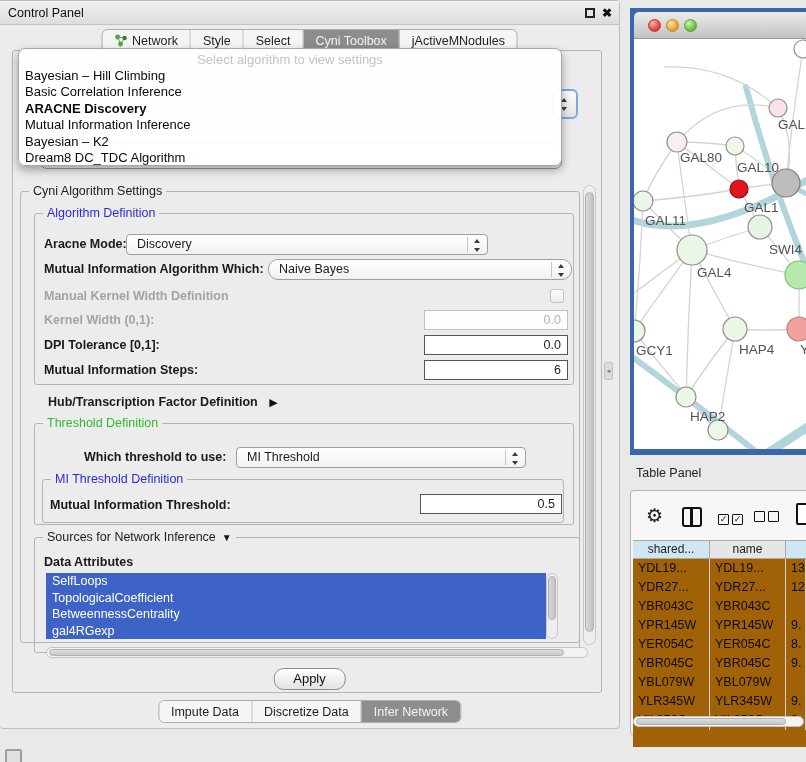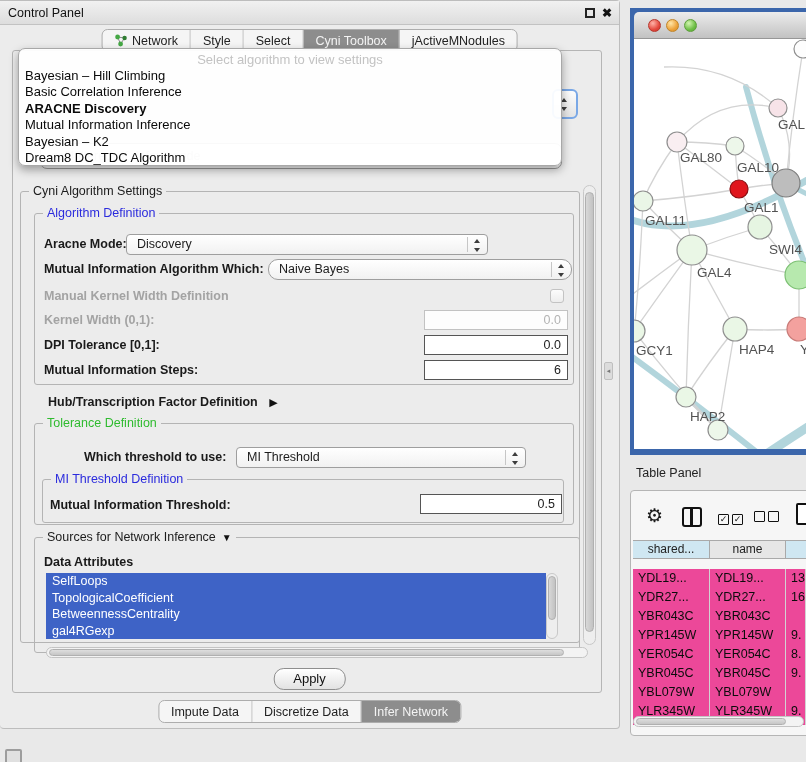--- a/index.html
+++ b/index.html
@@ -107,21 +107,21 @@
             border:1px solid #b5b5b5; border-radius:4px; }
   .icon-cols { position:absolute; width:20px; height:20px; border:2.5px solid #111; border-radius:3px; }
   .icon-cols::after { content:""; position:absolute; left:6px; top:0; bottom:0; width:2.5px; background:#111; }
   .cb-ico { width:11px; height:11px; border:1.5px solid #111; border-radius:1px; font-size:9px;
             line-height:9px; text-align:center; color:#111; display:inline-block; }
   .icon-page { position:absolute; width:18px; height:22px; border:2px solid #111; border-radius:2px; background:#fff; }
 
   .tbl-headrow { position:absolute; left:633px; top:540px; height:19px; display:flex; }
   .th { border-right:1px solid #a9a9a9; border-top:1px solid #a9a9a9; border-bottom:1px solid #a9a9a9;
         font-size:12px; text-align:center; line-height:17px; color:#222; overflow:hidden; }
-  .tbl-body { position:absolute; left:633px; top:559px; width:173px; height:156px; background:#ec4899; overflow:hidden;margin-top:10px; }
+  .tbl-body { position:absolute; left:633px; top:559px; width:173px; height:188px; background:#a16207; overflow:hidden; }
   .tr { display:flex; height:19px; }
   .td { font-size:12.5px; line-height:19px; padding-left:5px; overflow:hidden; white-space:nowrap;
         border-right:1px solid #d2d2d2; color:#0c0c0c; }
 
   .mini-sq { left:5px; top:749px; width:17px; height:16px; border:2px solid #9d9d9d; background:#e0e0e0; border-radius:2px; }
   .top-tick { left:6px; top:0; width:2px; height:6px; background:#999; }
 </style>
 </head>
 <body>
 
@@ -209,21 +209,21 @@
 
   <span class="abs lbl" style="left:44px; top:362px;">Mutual Information Steps:</span>
   <div class="tinput" style="left:424px; top:359px; width:144px;">6</div>
 
   <div class="abs" style="left:48px; top:394px;">
     <span class="lbl">Hub/Transcription Factor Definition</span>
     <span class="tri-right">▶</span>
   </div>
 
   <div class="abs group" style="left:34px; top:422px; width:540px; height:102px;">
-    <span class="group-title t-green">Tolerance Definition</span>
+    <span class="group-title t-green">Threshold Definition</span>
   </div>
   <span class="abs lbl" style="left:84px; top:449px;">Which threshold to use:</span>
   <div class="combo" style="left:236px; top:446px; width:290px;">
     <span>MI Threshold</span>
     <span class="sep"></span><span class="spin"></span>
   </div>
 
   <div class="abs group" style="left:42px; top:478px; width:522px; height:44px;">
     <span class="group-title t-blue">MI Threshold Definition</span>
   </div>
@@ -370,21 +370,21 @@
 
 <div class="tbl-body">
   <div class="tr">
       <div class="td" style="width:77px">YDL19...</div>
       <div class="td" style="width:76px">YDL19...</div>
       <div class="td" style="width:20px">13</div>
     </div>
   <div class="tr">
       <div class="td" style="width:77px">YDR27...</div>
       <div class="td" style="width:76px">YDR27...</div>
-      <div class="td" style="width:20px">16</div>
+      <div class="td" style="width:20px">12</div>
     </div>
   <div class="tr">
       <div class="td" style="width:77px">YBR043C</div>
       <div class="td" style="width:76px">YBR043C</div>
       <div class="td" style="width:20px"></div>
     </div>
   <div class="tr">
       <div class="td" style="width:77px">YPR145W</div>
       <div class="td" style="width:76px">YPR145W</div>
       <div class="td" style="width:20px">9.</div>

